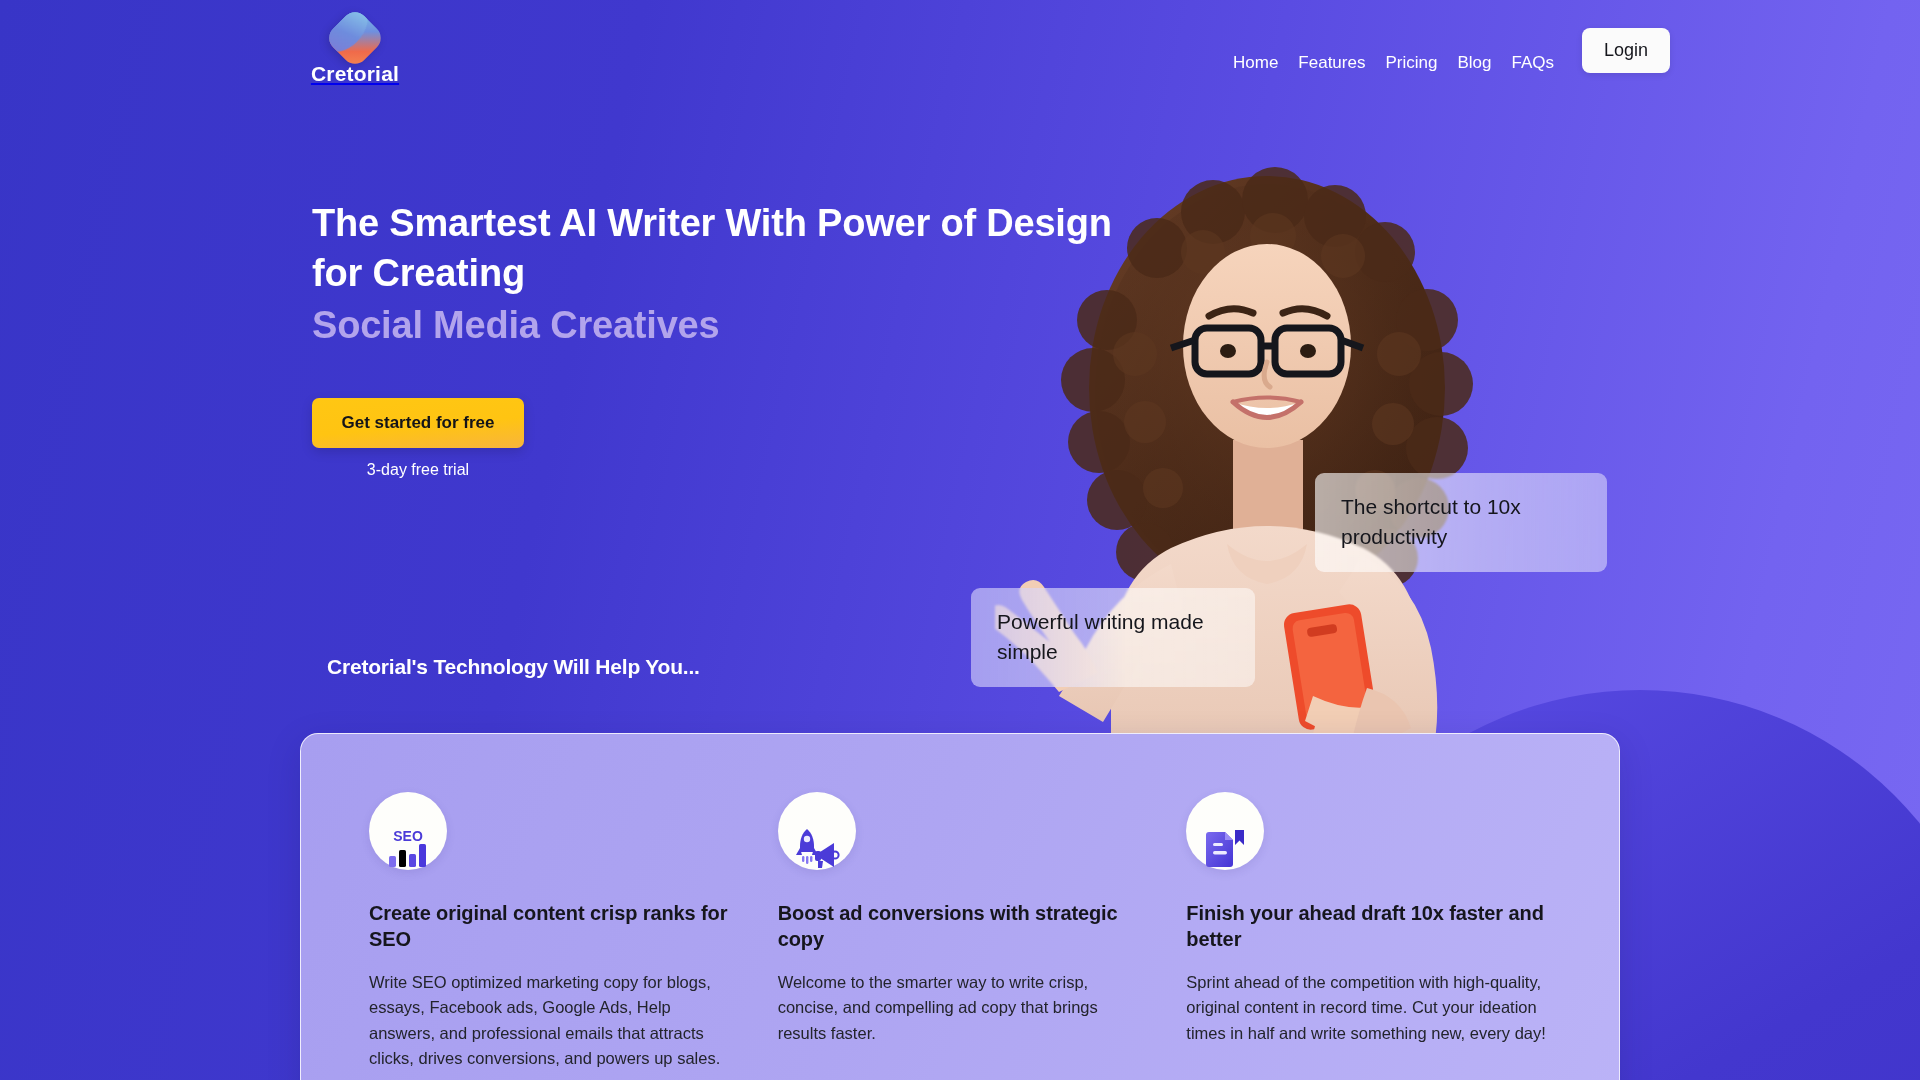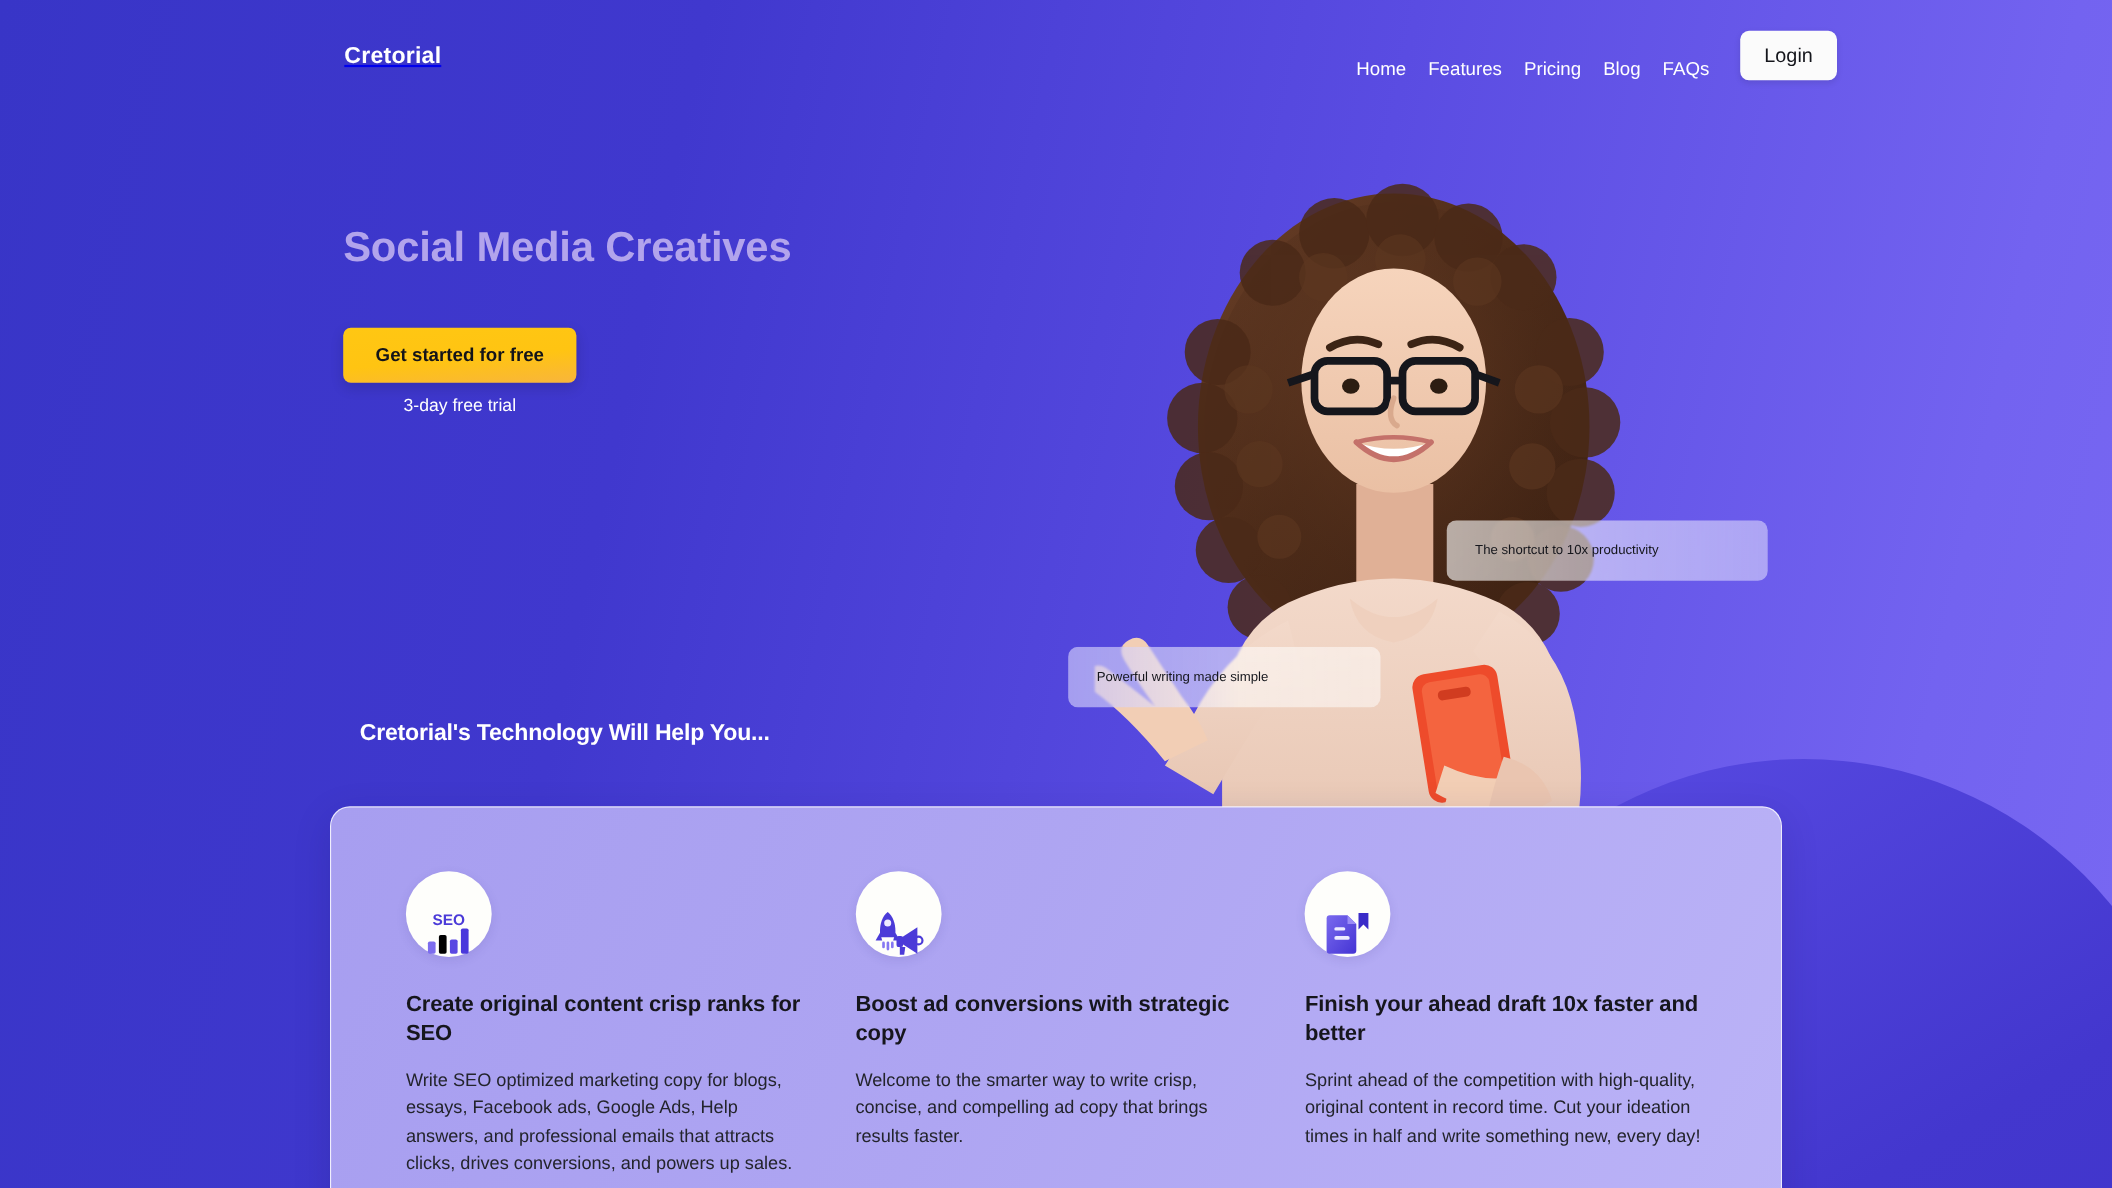--- a/index.html
+++ b/index.html
@@ -46,21 +46,21 @@
     top: 0; left: 0; right: 0;
     height: 100px;
     z-index: 30;
     display: flex;
     align-items: center;
     padding: 0 250px 0 310px;
   }
 
   .brand {
     display: flex;
-    flex-direction: row;
+    flex-direction: column;
     align-items: center;
     gap: 3px;
     width: 90px;
     cursor: pointer;
   }
   .brand-mark {
     width: 44px;
     height: 44px;
     border-radius: 13px;
     transform: rotate(45deg);
@@ -172,21 +172,21 @@
     width: 212px;
   }
 
   
   .float-card {
     position: absolute;
     z-index: 14;
     border-radius: 9px;
     background: rgba(255,255,255,.58);
     padding: 19px 26px;
-    font-size: 12px;
+    font-size: 21px;
     line-height: 1.45;
     color: #15161C;
     backdrop-filter: blur(1px);
   }
   .float-card.shortcut {
     left: 1315px;
     top: 473px;
     width: 292px;
     background: linear-gradient(90deg, rgba(255,255,255,.62) 0%, rgba(255,255,255,.50) 62%, rgba(214,210,250,.62) 100%);
   }
@@ -377,20 +377,24 @@
     <g fill="#F2CEB5">
       <path d="M318 556 q34 16 62 10 q16 -4 18 10 q2 14 -16 17 q-38 8 -72 -12 z"></path>
       <path d="M322 578 q30 14 56 10 q14 -2 15 10 q1 12 -14 14 q-34 4 -62 -14 z"></path>
     </g>
 
     <path d="M372 548 q34 8 44 40 q-30 18 -58 8 q6 -26 14 -48 z" fill="#EAC5B0"></path>
   </svg>
 </div>
 
 <section class="hero-copy">
+  <h1 class="hero-title">
+    <span>The Smartest AI Writer With Power of Design</span><br>
+    <span>for Creating</span>
+  </h1>
   <div class="hero-sub">Social Media Creatives</div>
 
   <div class="cta-wrap">
     <button class="cta-btn">Get started for free</button>
     <div class="cta-note">3-day free trial</div>
   </div>
 </section>
 
 <div class="float-card shortcut">The shortcut to 10x productivity</div>
 <div class="float-card powerful">Powerful writing made simple</div>

